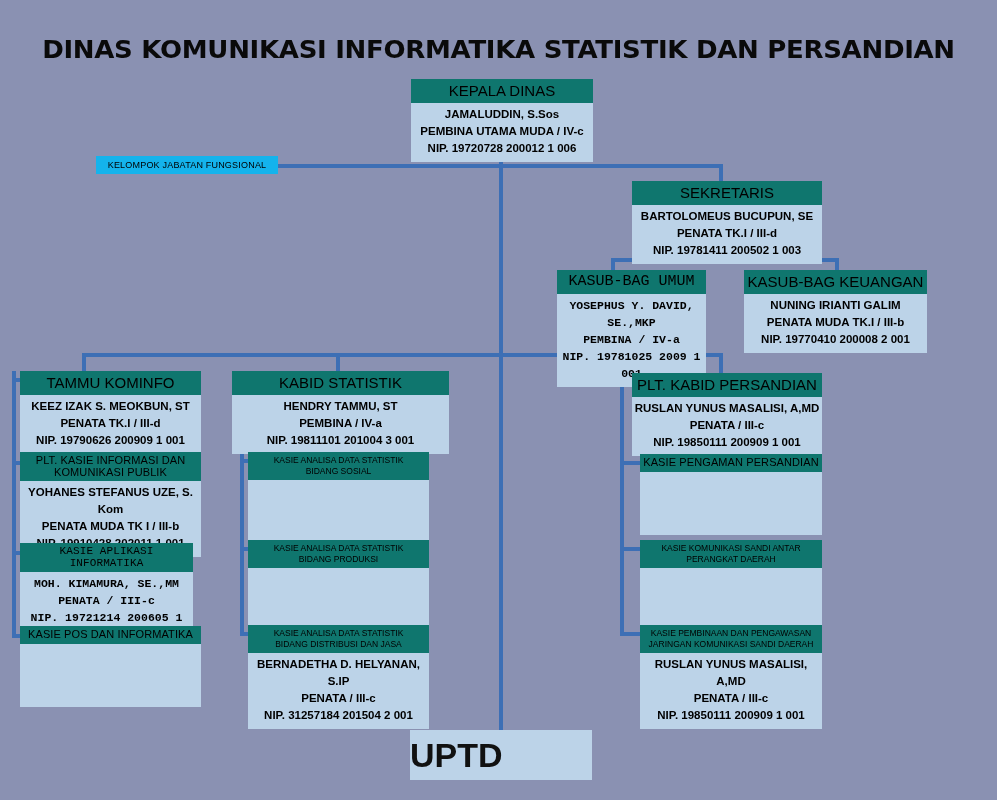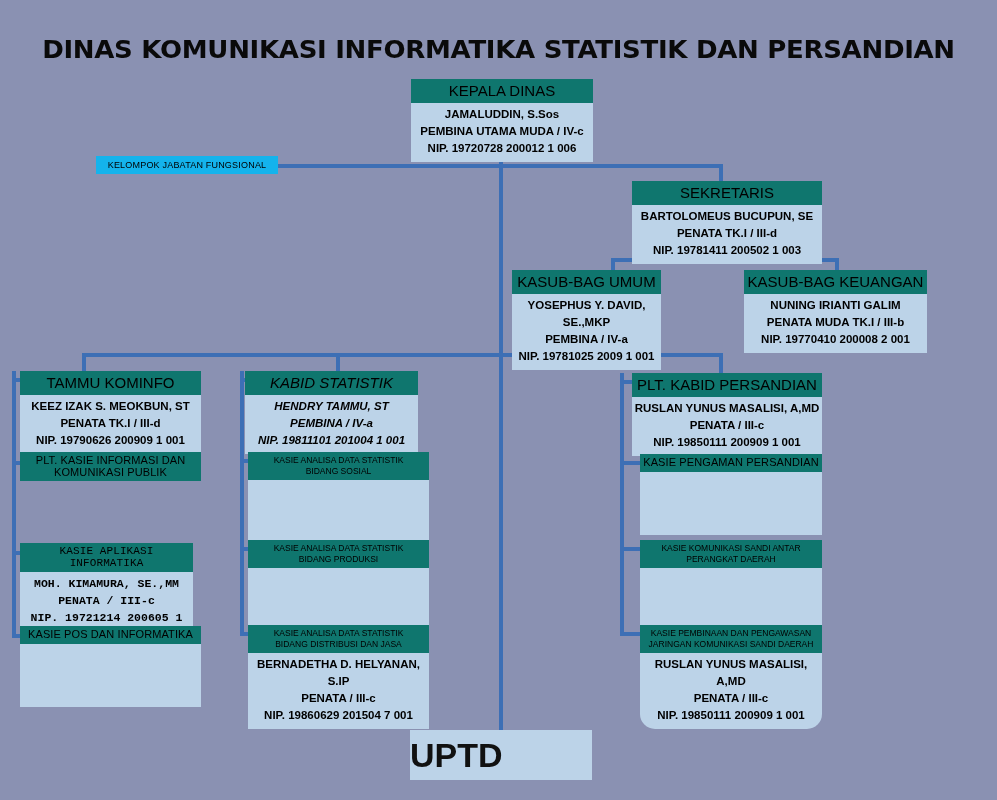--- a/index.html
+++ b/index.html
@@ -150,21 +150,21 @@
 
   <div class="box" style="left:632px;top:181px;width:190px;">
     <div class="hdr">SEKRETARIS</div>
     <div class="body">
       <span class="ln2">BARTOLOMEUS BUCUPUN, SE</span>
       <span class="ln2">PENATA TK.I / III-d</span>
       <span class="ln2">NIP. 19781411 200502 1 003</span>
     </div>
   </div>
 
-  <div class="box" style="left:512px;top:270px;width:149px;">
+  <div class="box" style="left:557px;top:270px;width:149px;font-family:Liberation Mono, monospace;">
     <div class="hdr">KASUB-BAG UMUM</div>
     <div class="body">
       <span class="ln2">YOSEPHUS Y. DAVID, SE.,MKP</span>
       <span class="ln2">PEMBINA / IV-a</span>
       <span class="ln2">NIP. 19781025 2009 1 001</span>
     </div>
   </div>
 
   <div class="box" style="left:744px;top:270px;width:183px;">
     <div class="hdr">KASUB-BAG KEUANGAN</div>
@@ -182,42 +182,47 @@
       <span class="ln2">PENATA TK.I / III-d</span>
       <span class="ln2">NIP. 19790626 200909 1 001</span>
     </div>
   </div>
 
   <div class="box" style="left:20px;top:452px;width:181px;">
     <div class="hdr small">
       <span>PLT. KASIE INFORMASI DAN</span><br>
       <span>KOMUNIKASI PUBLIK</span>
     </div>
+    <div class="body">
+      <span class="ln2">YOHANES STEFANUS UZE, S. Kom</span>
+      <span class="ln2">PENATA MUDA TK I / III-b</span>
+      <span class="ln2">NIP. 19910428 202011 1 001</span>
+    </div>
   </div>
 
   <div class="box" style="left:20px;top:543px;width:173px;font-family:Liberation Mono, monospace;">
     <div class="hdr small">KASIE APLIKASI INFORMATIKA</div>
     <div class="body">
       <span class="ln2">MOH. KIMAMURA, SE.,MM</span>
       <span class="ln2">PENATA / III-c</span>
       <span class="ln2">NIP. 19721214 200605 1 001</span>
     </div>
   </div>
 
   <div class="box" style="left:20px;top:626px;width:181px;">
     <div class="hdr small">KASIE POS DAN INFORMATIKA</div>
     <div class="body empty" style="min-height:55px;"></div>
   </div>
 
-  <div class="box" style="left:245px;top:371px;width:173px;font-style:italic;">
+  <div class="box" style="left:232px;top:371px;width:217px;">
     <div class="hdr">KABID STATISTIK</div>
     <div class="body">
       <span class="ln2">HENDRY TAMMU, ST</span>
       <span class="ln2">PEMBINA / IV-a</span>
-      <span class="ln2">NIP. 19811101 201004 1 001</span>
+      <span class="ln2">NIP. 19811101 201004 3 001</span>
     </div>
   </div>
 
   <div class="box" style="left:248px;top:452px;width:181px;">
     <div class="hdr tiny">
       <span>KASIE ANALISA DATA STATISTIK</span><br>
       <span>BIDANG SOSIAL</span>
     </div>
     <div class="body empty" style="min-height:52px;"></div>
   </div>
@@ -231,21 +236,21 @@
   </div>
 
   <div class="box" style="left:248px;top:625px;width:181px;">
     <div class="hdr tiny">
       <span>KASIE ANALISA DATA STATISTIK</span><br>
       <span>BIDANG DISTRIBUSI DAN JASA</span>
     </div>
     <div class="body">
       <span class="ln2">BERNADETHA D. HELYANAN, S.IP</span>
       <span class="ln2">PENATA / III-c</span>
-      <span class="ln2">NIP. 19860629 201504 7 001</span>
+      <span class="ln2">NIP. 31257184 201504 2 001</span>
     </div>
   </div>
 
   <div class="box" style="left:632px;top:373px;width:190px;">
     <div class="hdr">PLT. KABID PERSANDIAN</div>
     <div class="body">
       <span class="ln2">RUSLAN YUNUS MASALISI, A,MD</span>
       <span class="ln2">PENATA / III-c</span>
       <span class="ln2">NIP. 19850111 200909 1 001</span>
     </div>
@@ -257,21 +262,21 @@
       <span>PERANGKAT DAERAH</span>
     </div>
     <div class="body empty" style="min-height:52px;"></div>
   </div>
 
   <div class="box" style="left:640px;top:454px;width:182px;">
     <div class="hdr small">KASIE PENGAMAN PERSANDIAN</div>
     <div class="body empty" style="min-height:55px;"></div>
   </div>
 
-  <div class="box" style="left:640px;top:625px;width:182px;border-radius:15px;">
+  <div class="box" style="left:640px;top:625px;width:182px;">
     <div class="hdr tiny">
       <span>KASIE PEMBINAAN DAN PENGAWASAN</span><br>
       <span>JARINGAN KOMUNIKASI SANDI DAERAH</span>
     </div>
     <div class="body">
       <span class="ln2">RUSLAN YUNUS MASALISI, A,MD</span>
       <span class="ln2">PENATA / III-c</span>
       <span class="ln2">NIP. 19850111 200909 1 001</span>
     </div>
   </div>

